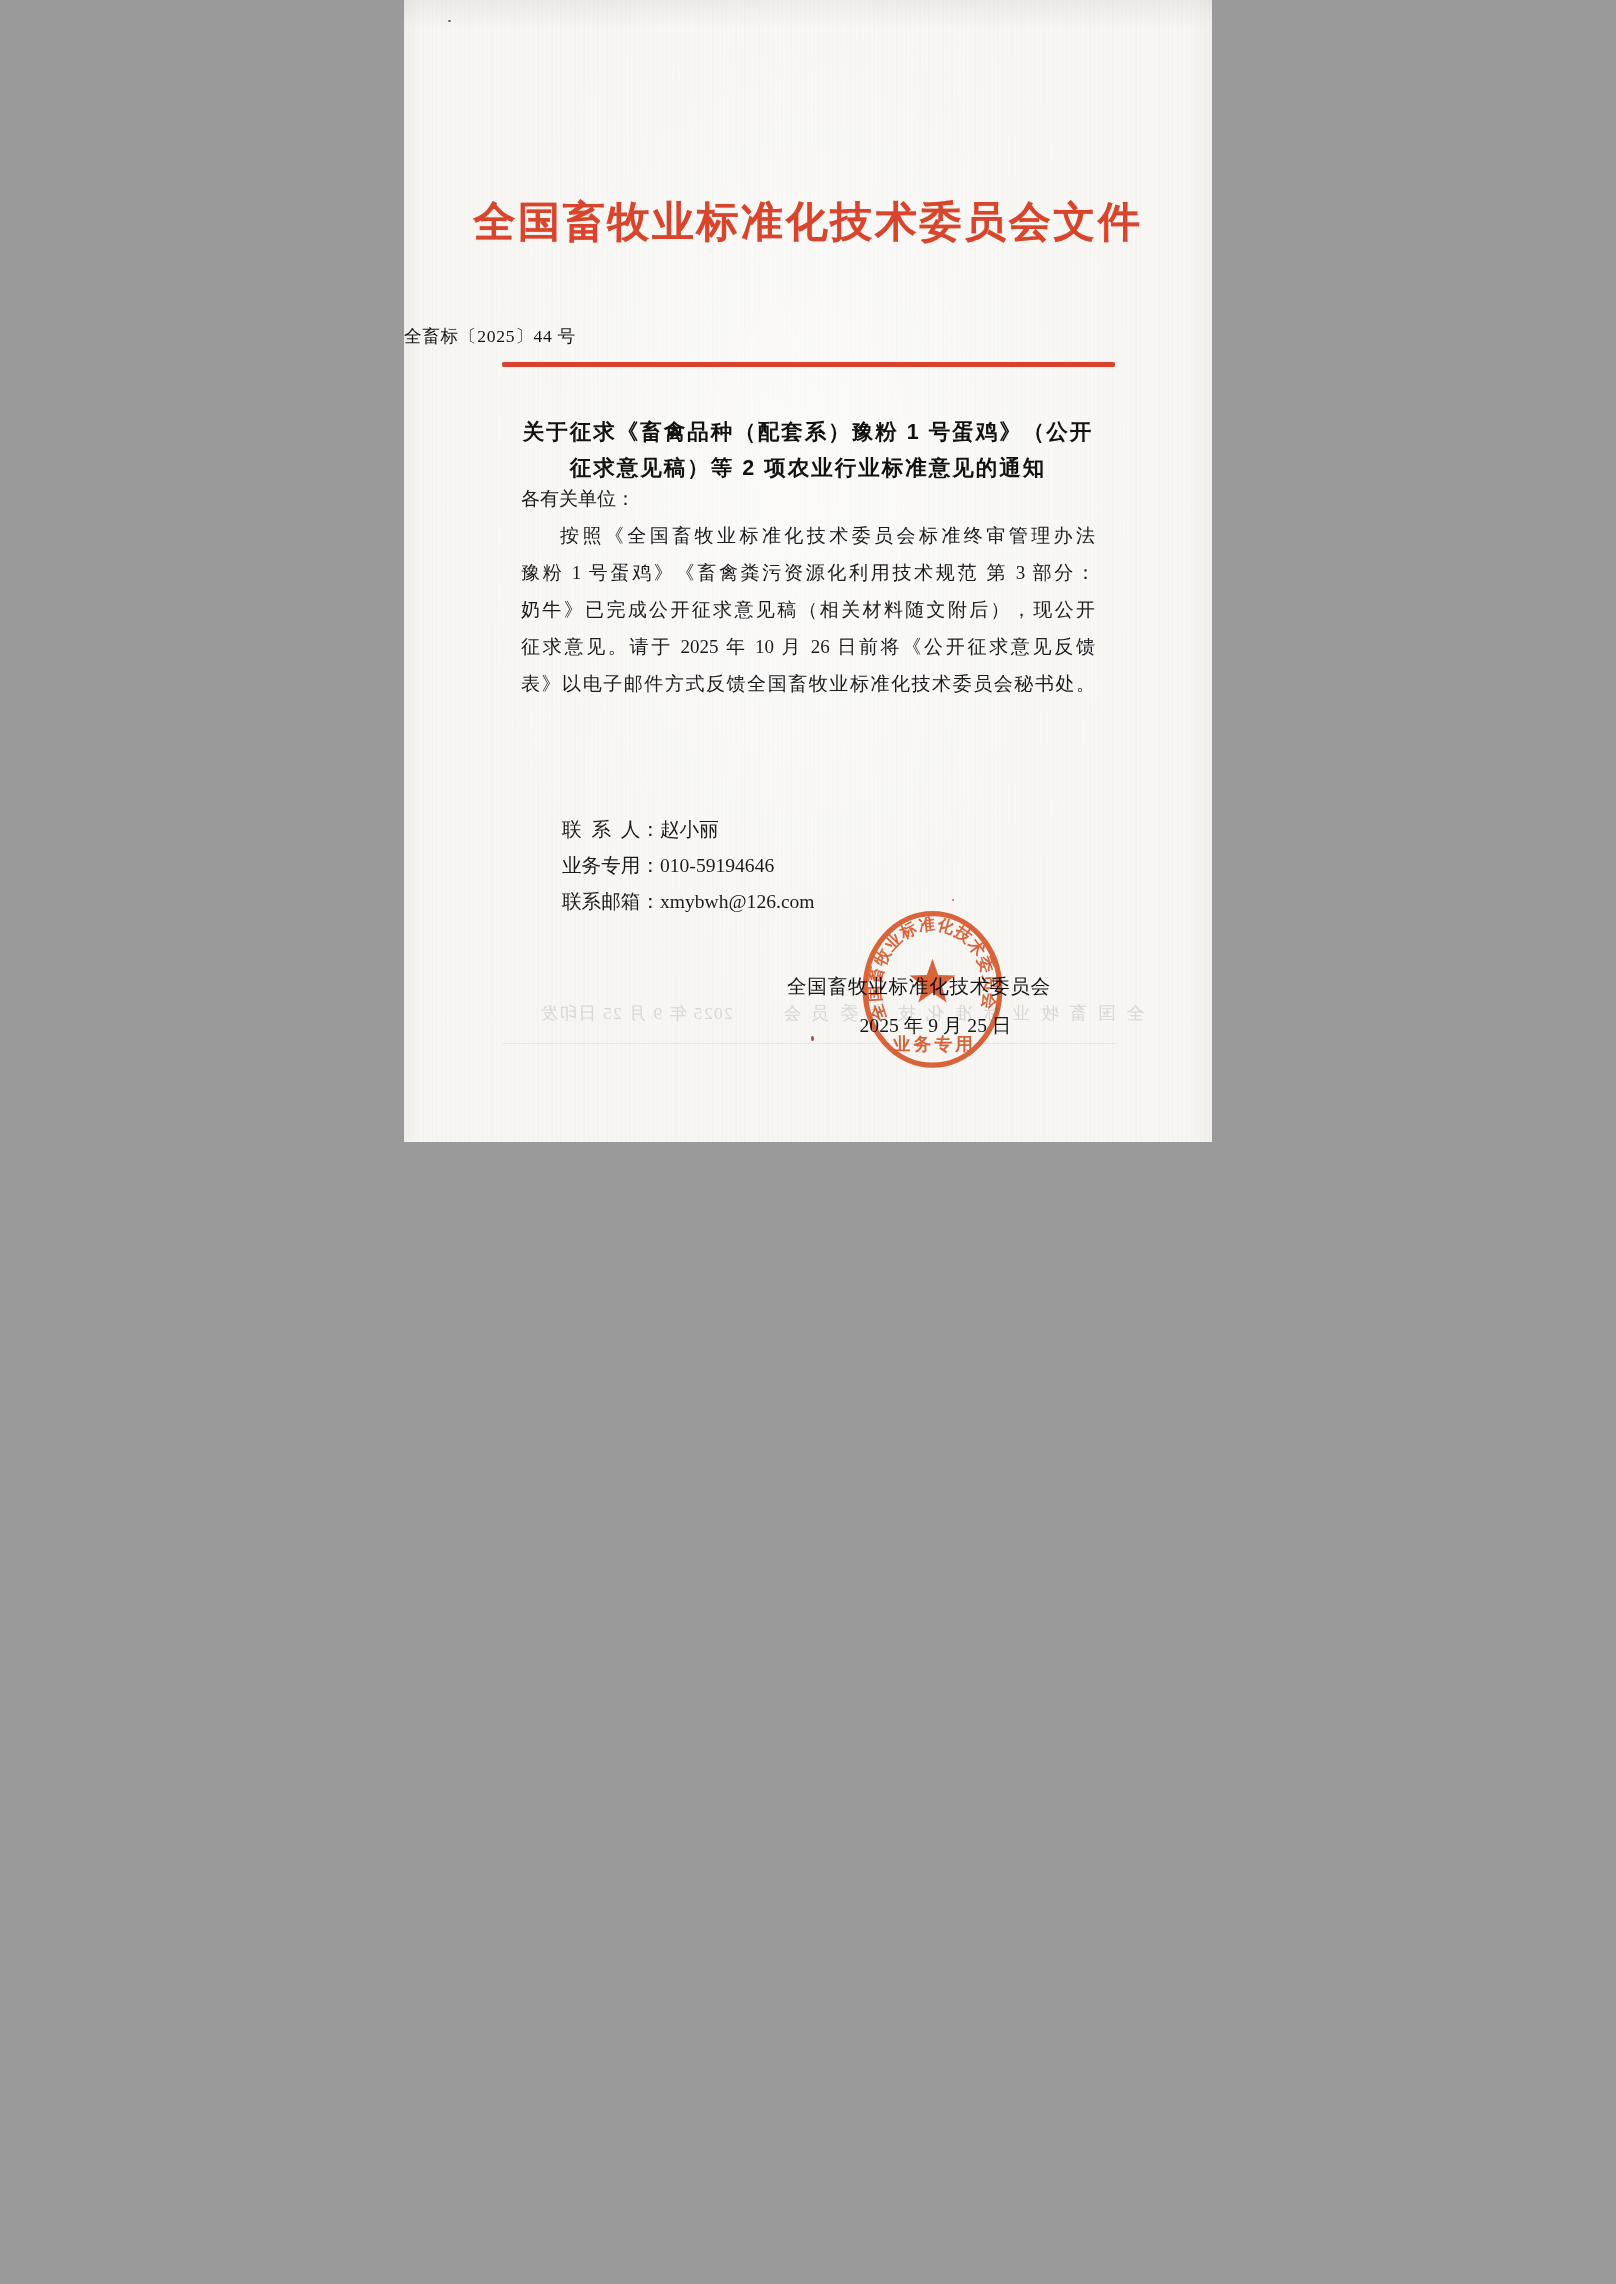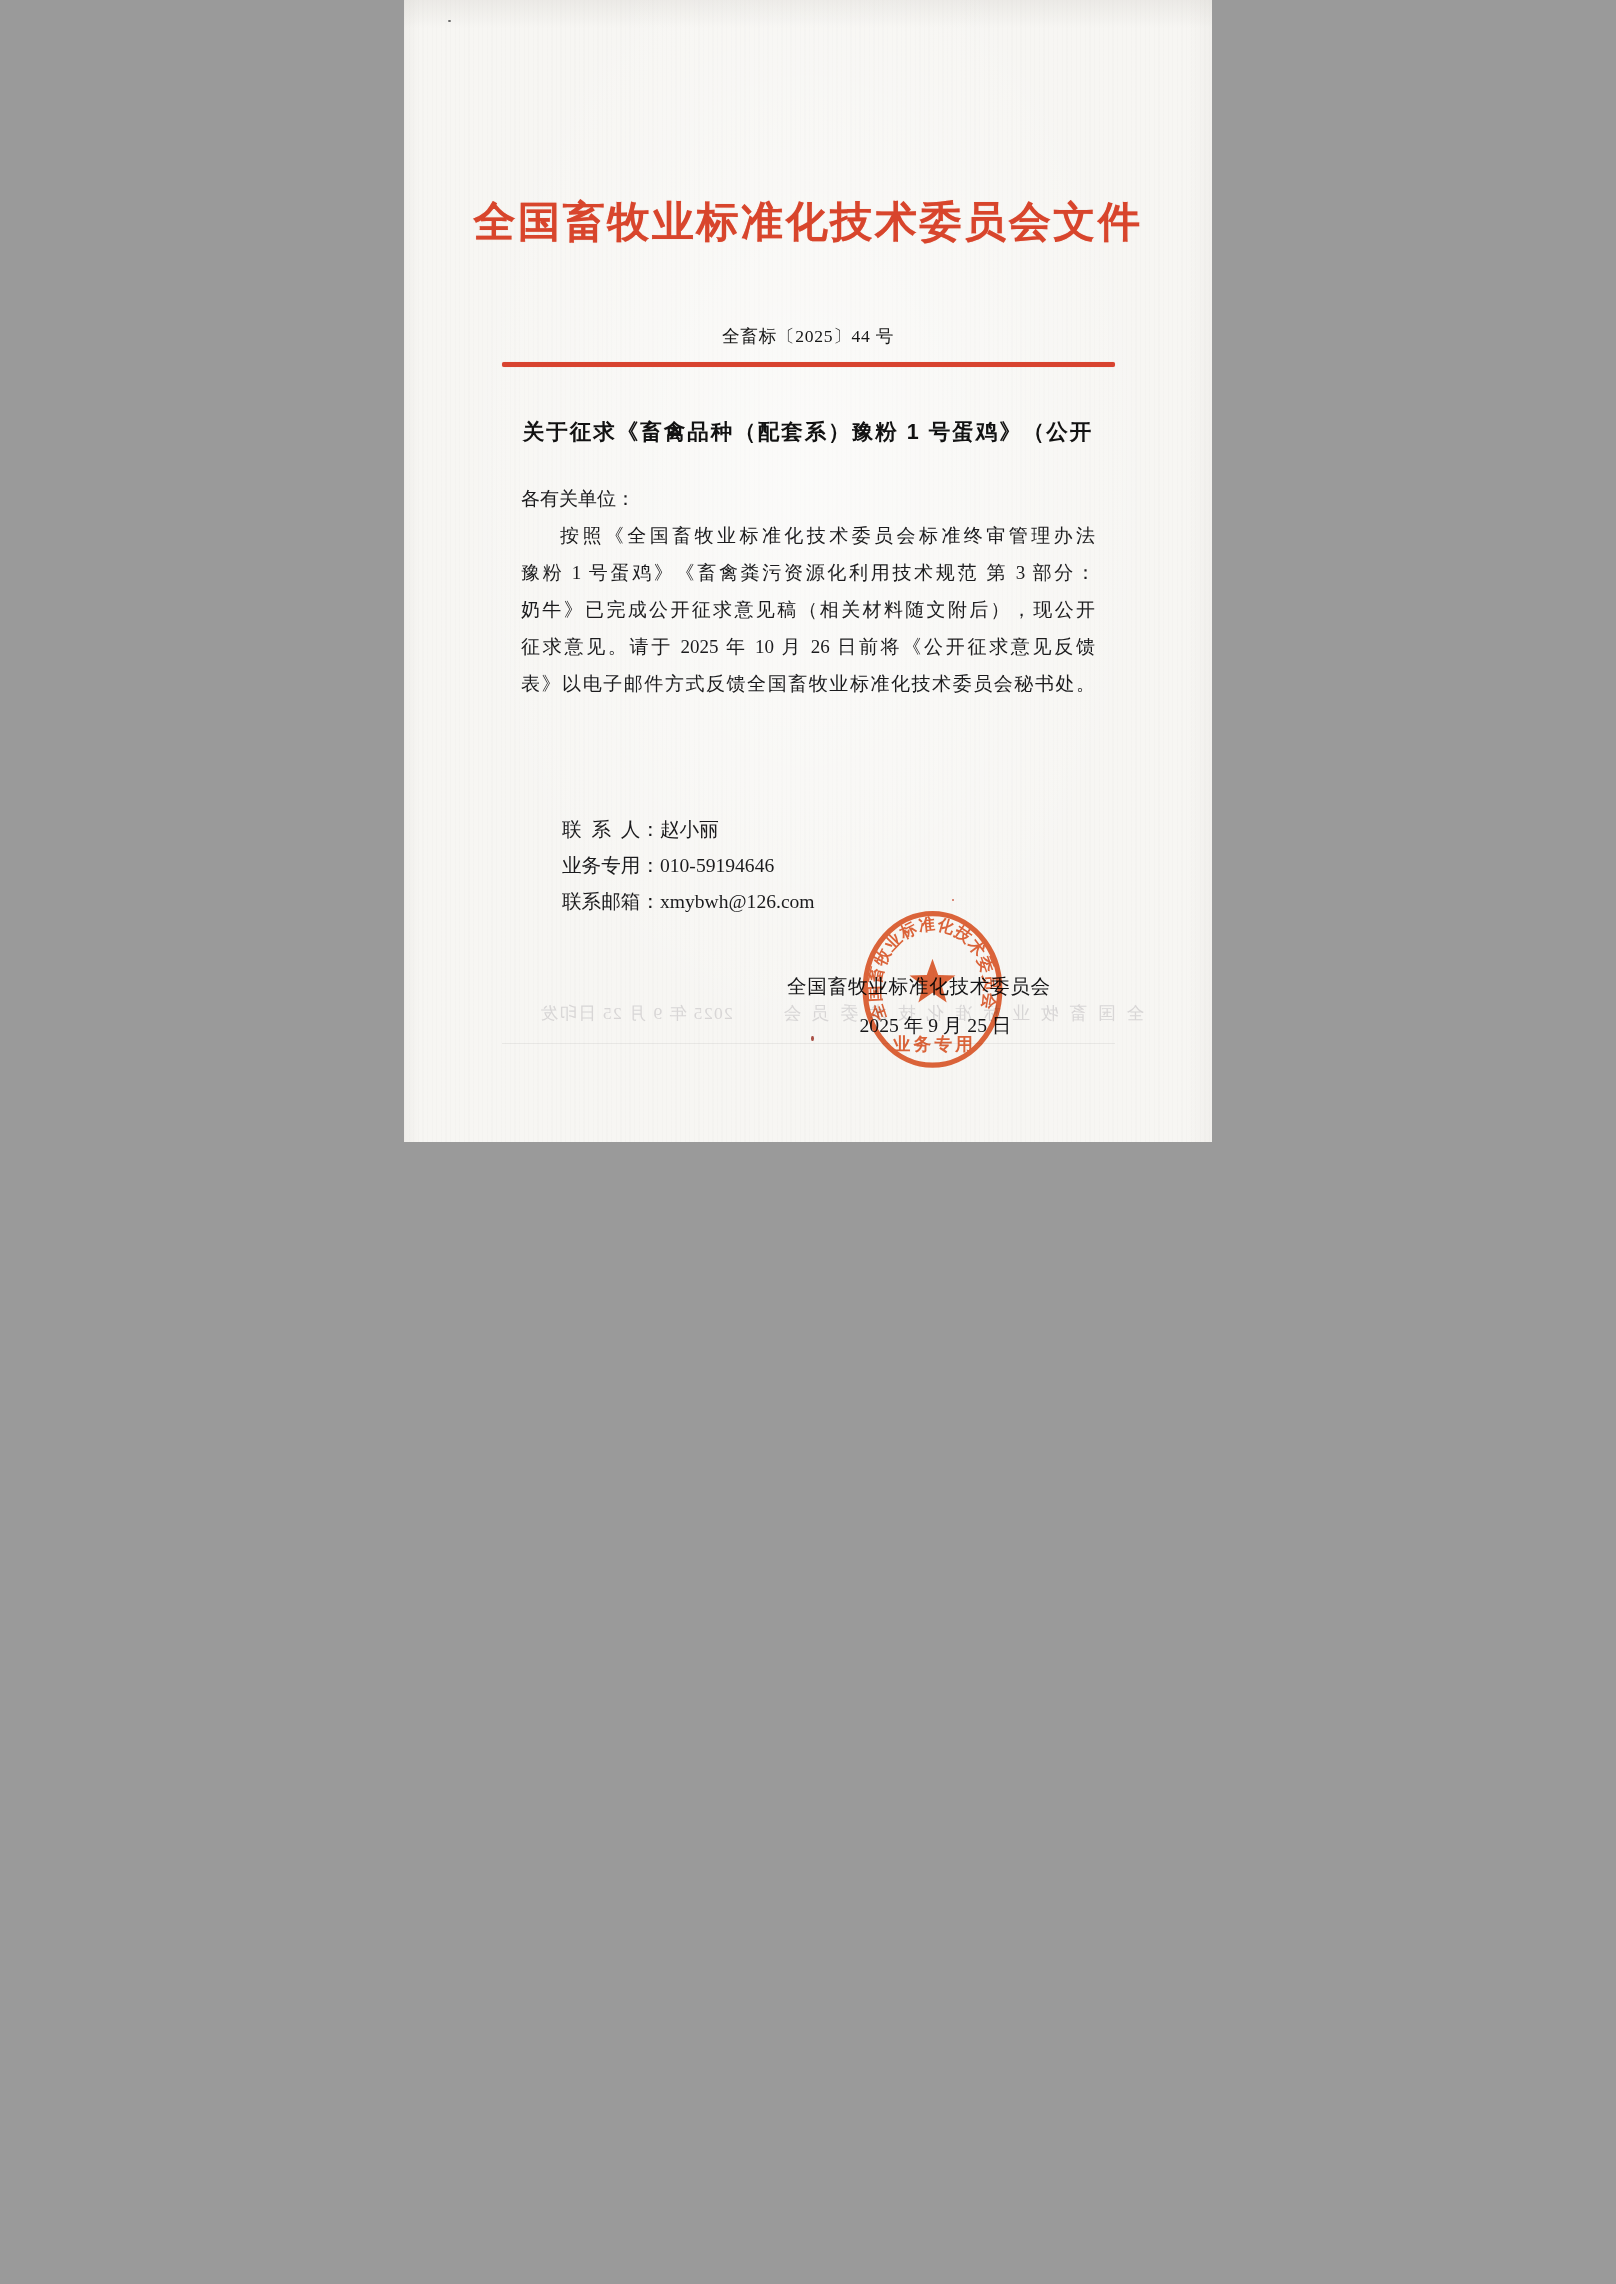--- a/index.html
+++ b/index.html
@@ -24,21 +24,21 @@
     text-align:center;
     font-family:"Liberation Serif","DejaVu Serif",serif;
     font-weight:900;
     font-size:42px;line-height:46px;
     letter-spacing:2.6px;
     color:#d8452c;
     text-shadow:0 0 0.7px rgba(216,69,44,0.55);
   }
   .doc-number{
     left:0;right:0;top:325px;
-    text-align:center;
+    text-align:left;
     font-size:17.6px;line-height:23.5px;
     letter-spacing:0.7px;
     color:#161616;
   }
   .red-rule{
     left:98px;top:362px;width:613px;height:4.6px;
     background:#d8432f;border-radius:2px;
     box-shadow:0 0 0.7px rgba(216,67,47,0.6);
   }
   
@@ -119,20 +119,21 @@
 <div class="page">
 
   <div class="abs header-title">全国畜牧业标准化技术委员会文件</div>
 
   <div class="abs doc-number">全畜标〔2025〕44 号</div>
 
   <div class="abs red-rule"></div>
 
   <div class="abs doc-title">
     <div>关于征求《畜禽品种（配套系）豫粉 1 号蛋鸡》（公开</div>
+    <div>征求意见稿）等 2 项农业行业标准意见的通知</div>
   </div>
 
   <div class="abs body-block">
     <div>各有关单位：</div>
     <div class="jline indent">按照《全国畜牧业标准化技术委员会标准终审管理办法</div>
     <div class="jline">豫粉 1 号蛋鸡》《畜禽粪污资源化利用技术规范 第 3 部分：</div>
     <div class="jline">奶牛》已完成公开征求意见稿（相关材料随文附后），现公开</div>
     <div class="jline">征求意见。请于 2025 年 10 月 26 日前将《公开征求意见反馈</div>
     <div class="jline">表》以电子邮件方式反馈全国畜牧业标准化技术委员会秘书处。</div>
   </div>

